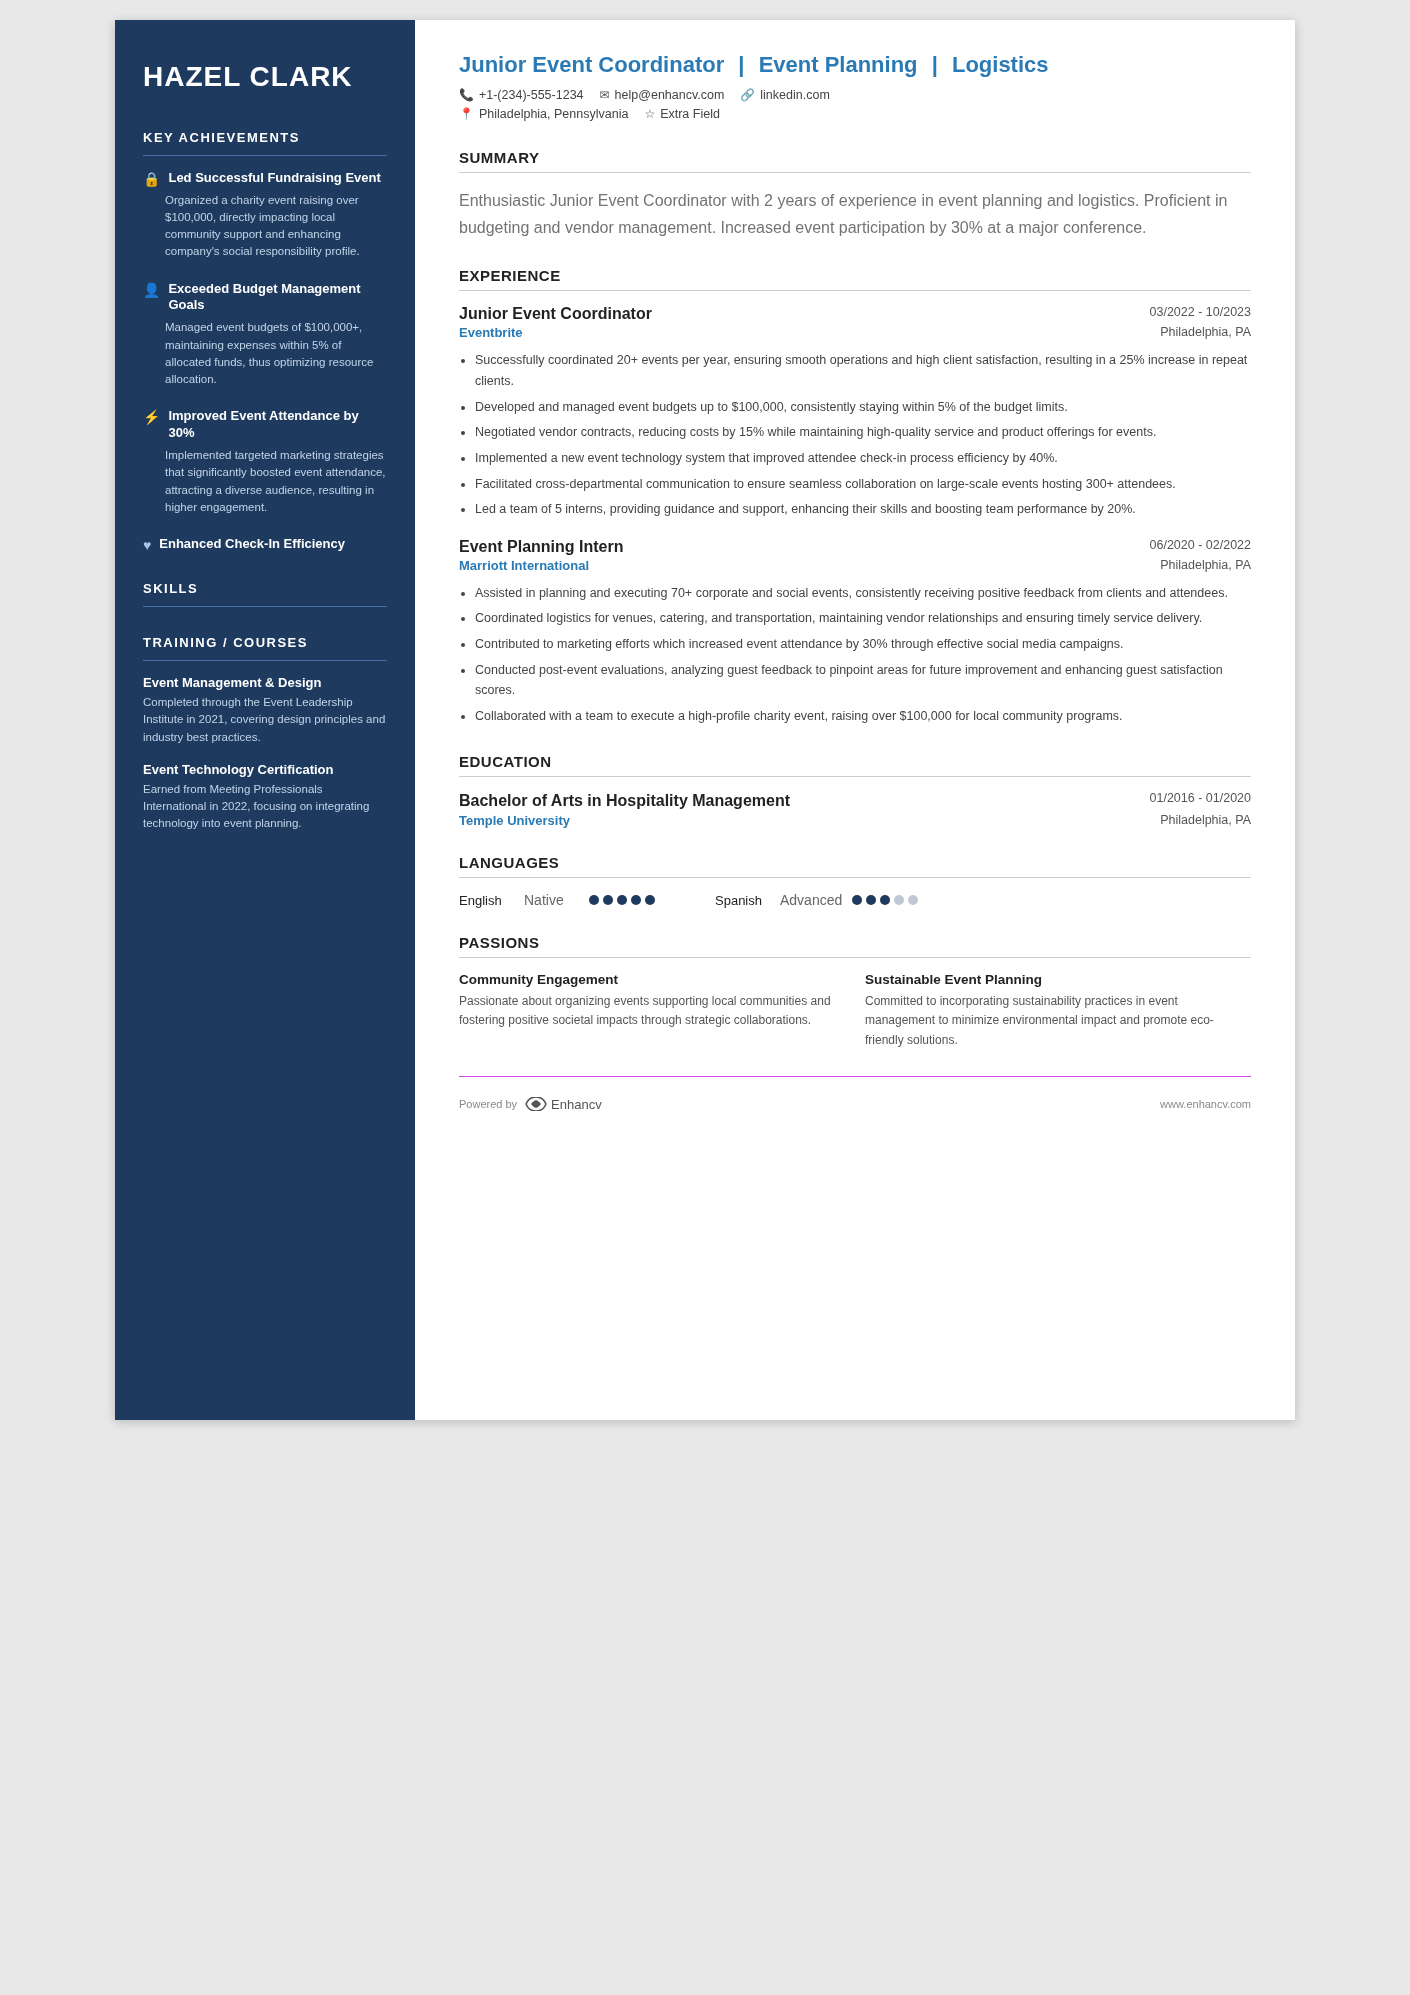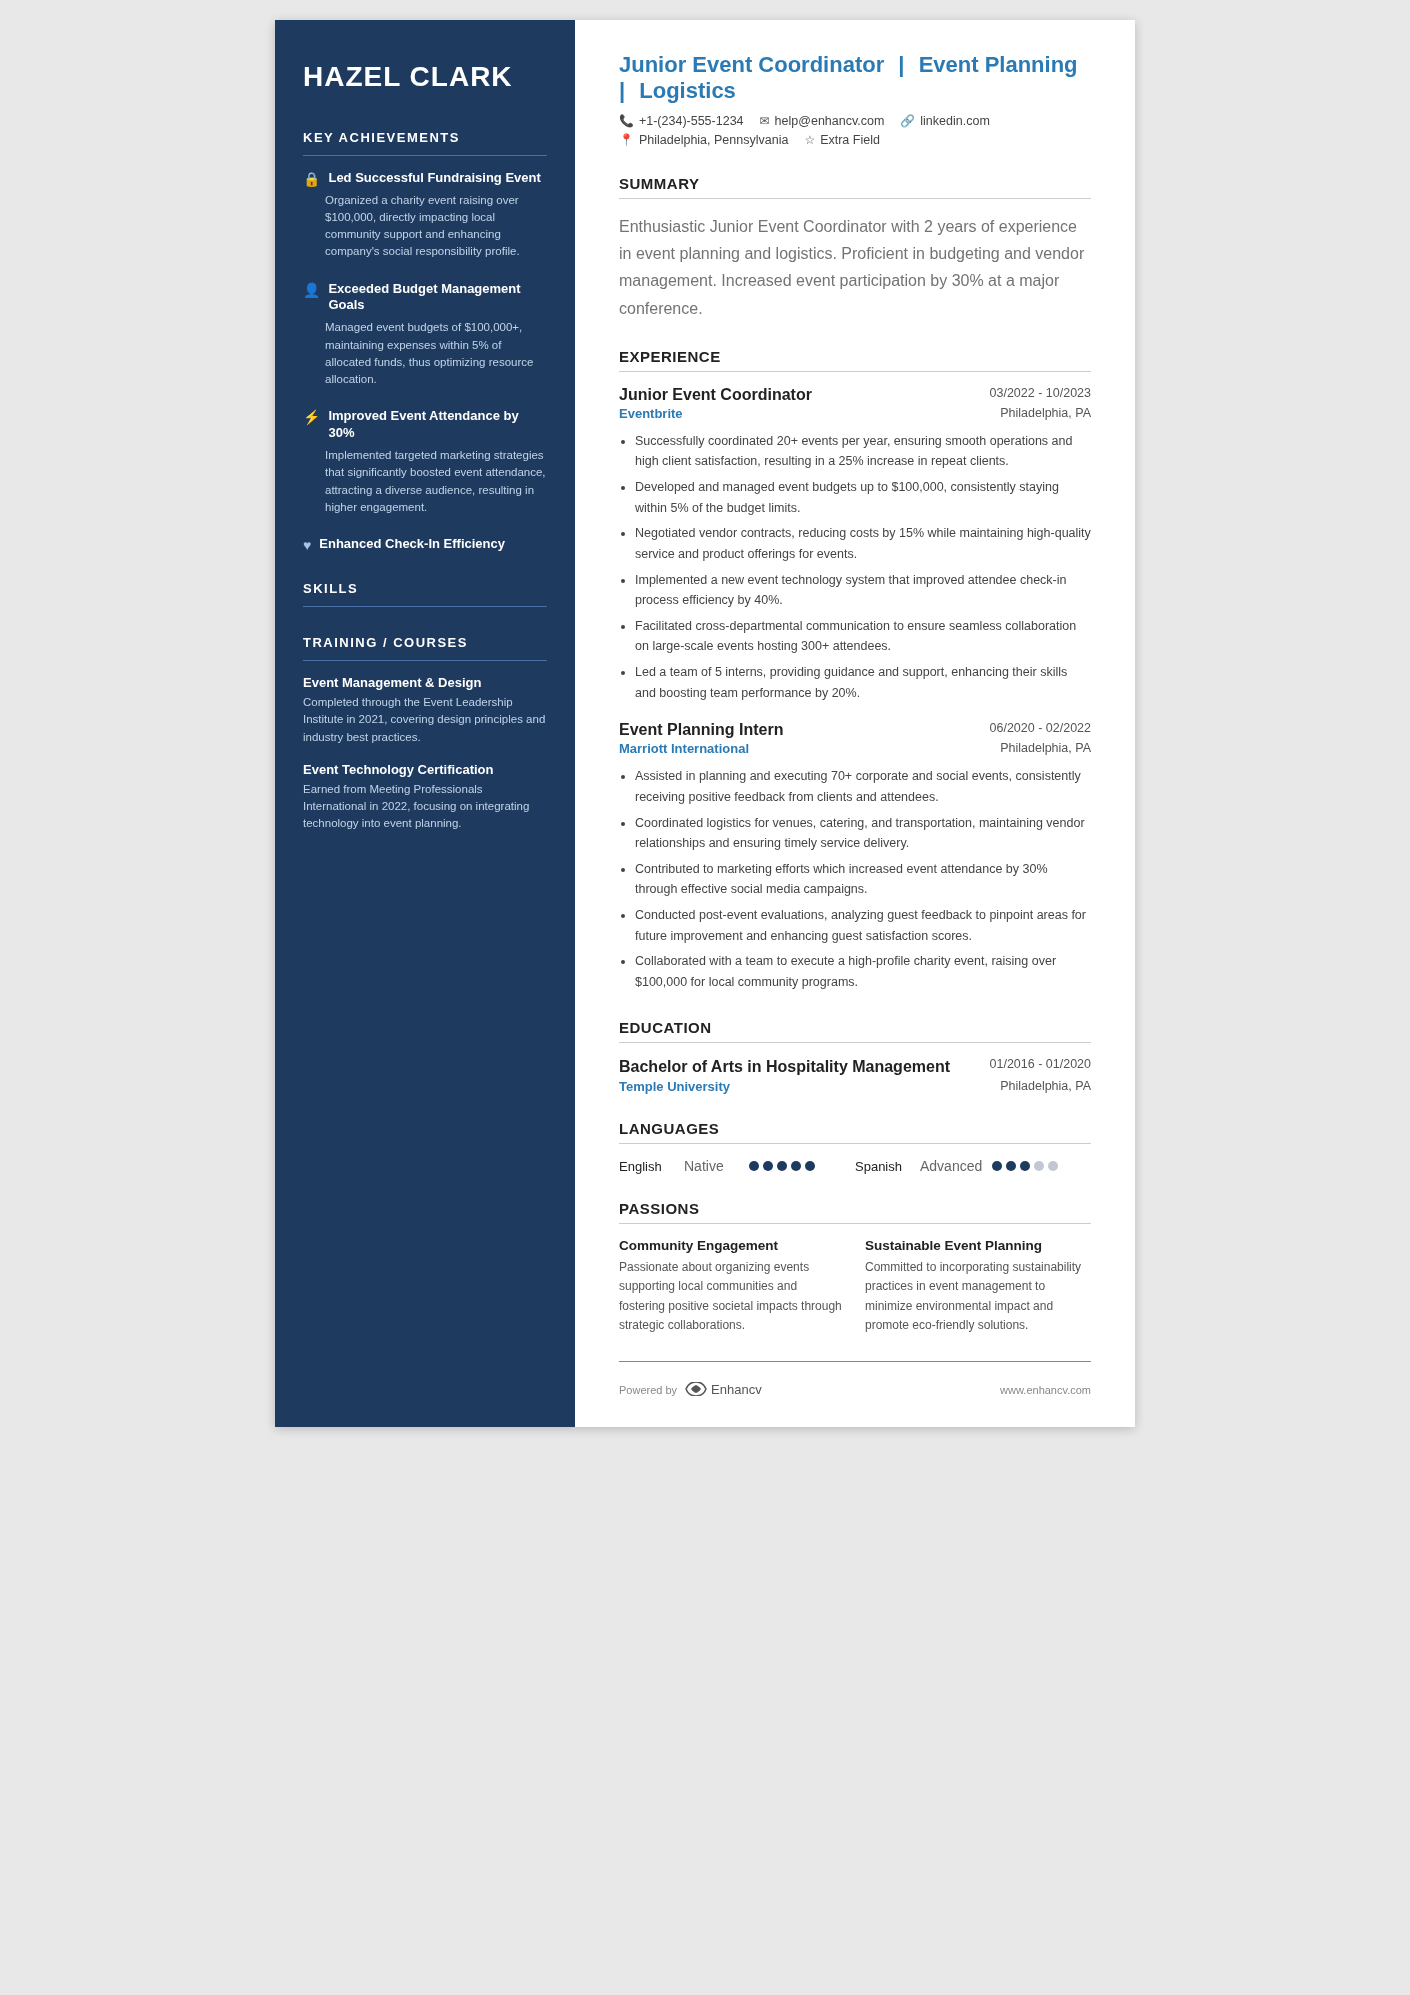--- a/index.html
+++ b/index.html
@@ -4,21 +4,21 @@
   <style>
     * { margin: 0; padding: 0; box-sizing: border-box; }
     body {
       font-family: 'Arial', sans-serif;
       background: #e8e8e8;
       display: flex;
       justify-content: center;
       padding: 20px;
     }
     .resume {
-      width: 860px;
+      width: 1180px;
       background: white;
       display: flex;
       min-height: 1400px;
       box-shadow: 0 2px 10px rgba(0,0,0,0.2);
     }
     
     .sidebar {
       width: 300px;
       background: #1e3a5f;
       color: white;
@@ -213,21 +213,21 @@
       font-weight: 600;
       color: #2a7ab5;
     }
     .edu-location {
       font-size: 12.5px;
       color: #555;
     }
     
     .languages-row {
       display: flex;
-      gap: 40px;
+      gap: 60px;
       align-items: center;
     }
     .lang-item {
       display: flex;
       align-items: center;
       gap: 10px;
     }
     .lang-name {
       font-size: 13px;
       color: #222;

